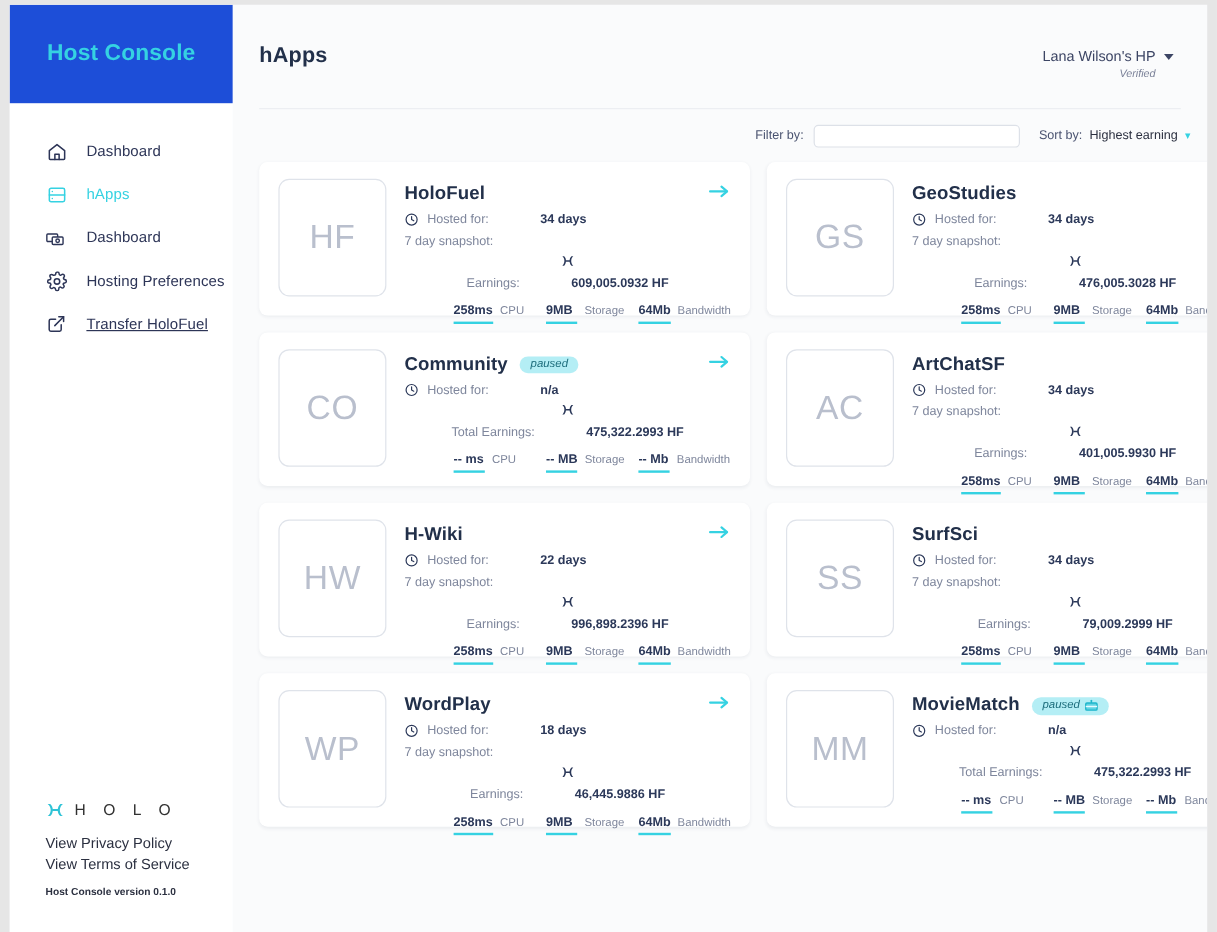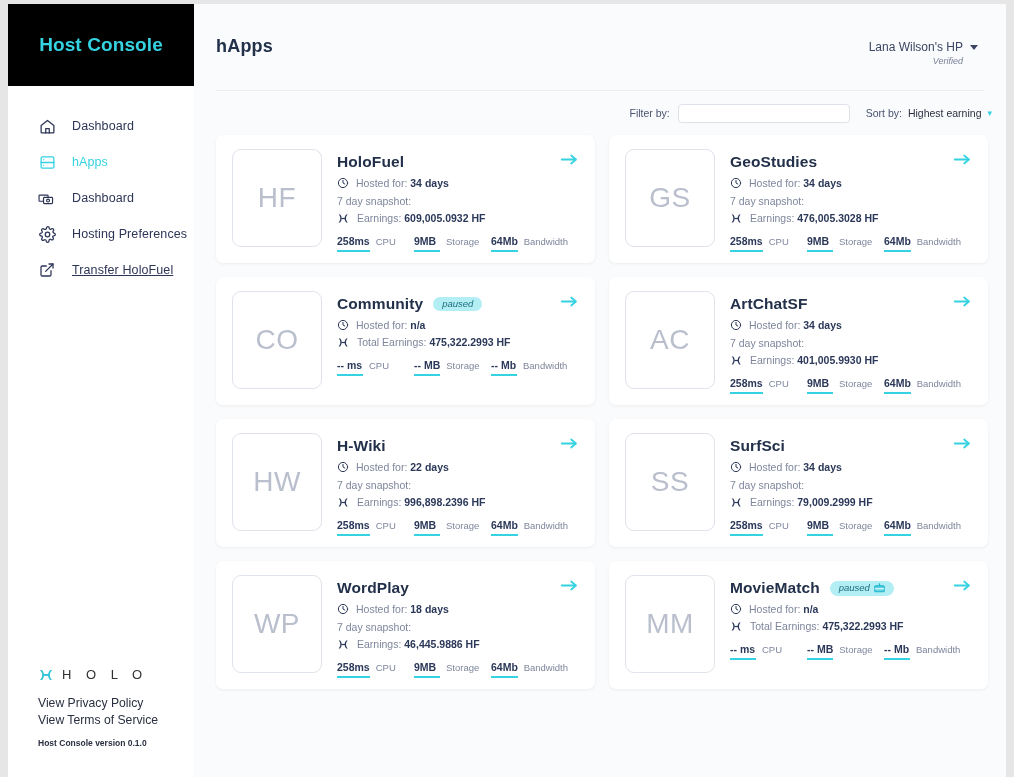--- a/index.html
+++ b/index.html
@@ -22,21 +22,21 @@
   .sidebar {
     width: 186px;
     flex: 0 0 186px;
     background: #ffffff;
     display: flex;
     flex-direction: column;
     position: relative;
   }
   .sidebar-brand {
     height: 82px;
-    background: #000000;
+    background: #1d4ed8;
     display: flex;
     align-items: center;
     justify-content: center;
   }
   .brand-text {
     font-size: 19px;
     font-weight: bold;
     color: #35d2e2;
     letter-spacing: .1px;
   }
@@ -168,25 +168,25 @@
     gap: 4px;
     line-height: 1;
   }
   .badge-icon { display: inline-flex; }
   .arrow-btn {
     position: absolute; right: 0; top: 4px;
     cursor: pointer; line-height: 0;
   }
   .meta-row { display: flex; align-items: center; gap: 7px; margin-top: 6px; }
   .meta-text { font-size: 10.5px; color: #7e869c; }
-  .meta-text b { color: #2b3859; font-weight: bold; }
+  .meta-text b { color: #2b3859; font-weight: bold; margin-left: 40px; }
   .snapshot { font-size: 10.5px; color: #7e869c; margin-top: 6px; }
-  .earn-row { display: flex; align-items: center; gap: 7px; margin-top: 5px; }
-
-  .stats { display: flex; margin-top: 11px; gap: 0; }
+  .earn-row { display: flex; align-items: center; gap: 7px; margin-top: 5px; flex-direction: column; }
+
+  .stats { display: flex; margin-top: 11px; gap: 0; margin-left: 41px; }
   .stat { display: flex; align-items: baseline; gap: 6px; width: 77px; }
   .stat-val {
     font-size: 10.5px; font-weight: bold; color: #2b3859;
     border-bottom: 2px solid #35d2e2;
     padding-bottom: 3px;
     display: inline-block;
     min-width: 26px;
   }
   .stat-lbl { font-size: 9.5px; color: #7e869c; }
 

